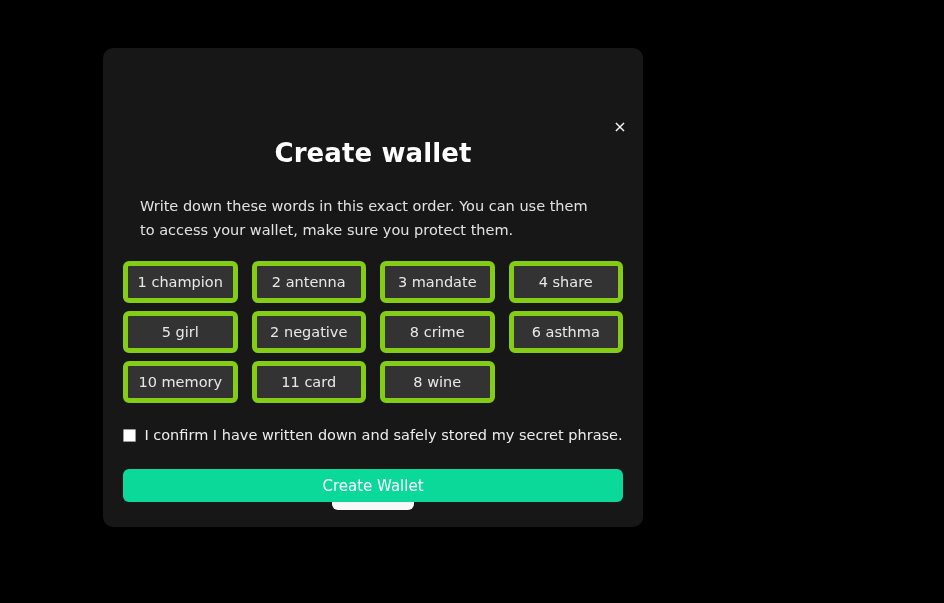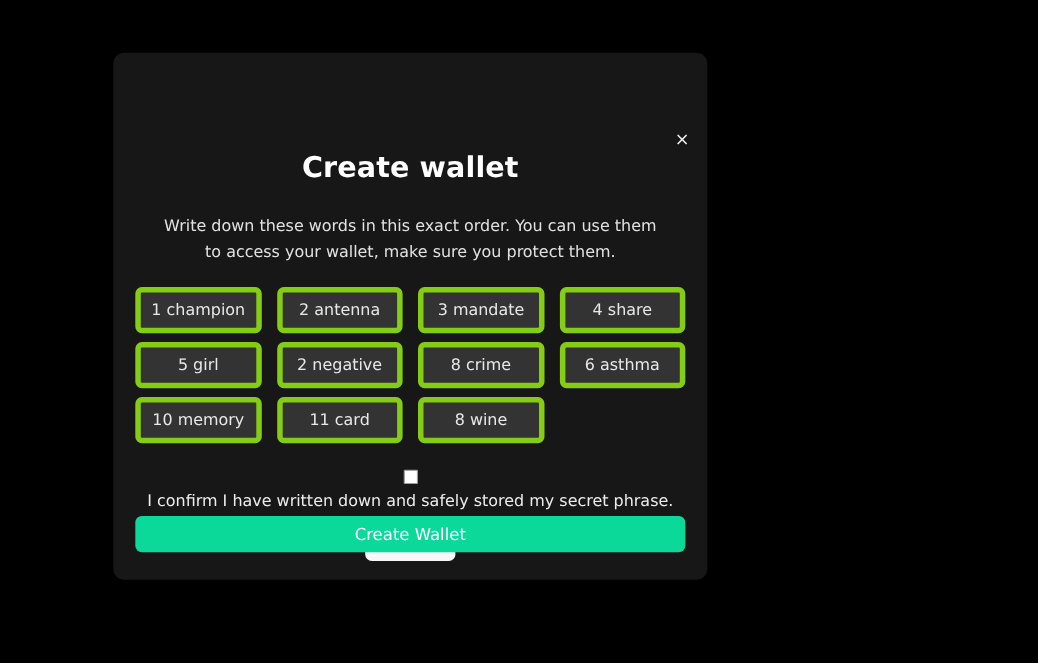--- a/index.html
+++ b/index.html
@@ -57,21 +57,21 @@
     font-size: 26px;
     font-weight: bold;
     letter-spacing: 0.1px;
   }
 
   .modal-desc {
     position: absolute;
     top: 146px;
     left: 37px;
     width: 466px;
-    text-align: center;
+    text-align: left;
     color: #e2e2e2;
     font-size: 14.5px;
     line-height: 24px;
   }
 
   .word-grid {
     position: absolute;
     top: 213px;
     left: 20px;
     width: 500px;
@@ -118,21 +118,20 @@
 
   .confirm-row {
     position: absolute;
     top: 379px;
     left: 0;
     width: 100%;
     display: flex;
     align-items: center;
     justify-content: center;
     gap: 8px;
-    flex-direction: column;
   }
 
   .confirm-checkbox {
     width: 13px;
     height: 13px;
     background: #ffffff;
     border: 1px solid #9a9a9a;
     border-radius: 1px;
     cursor: pointer;
     flex: none;

